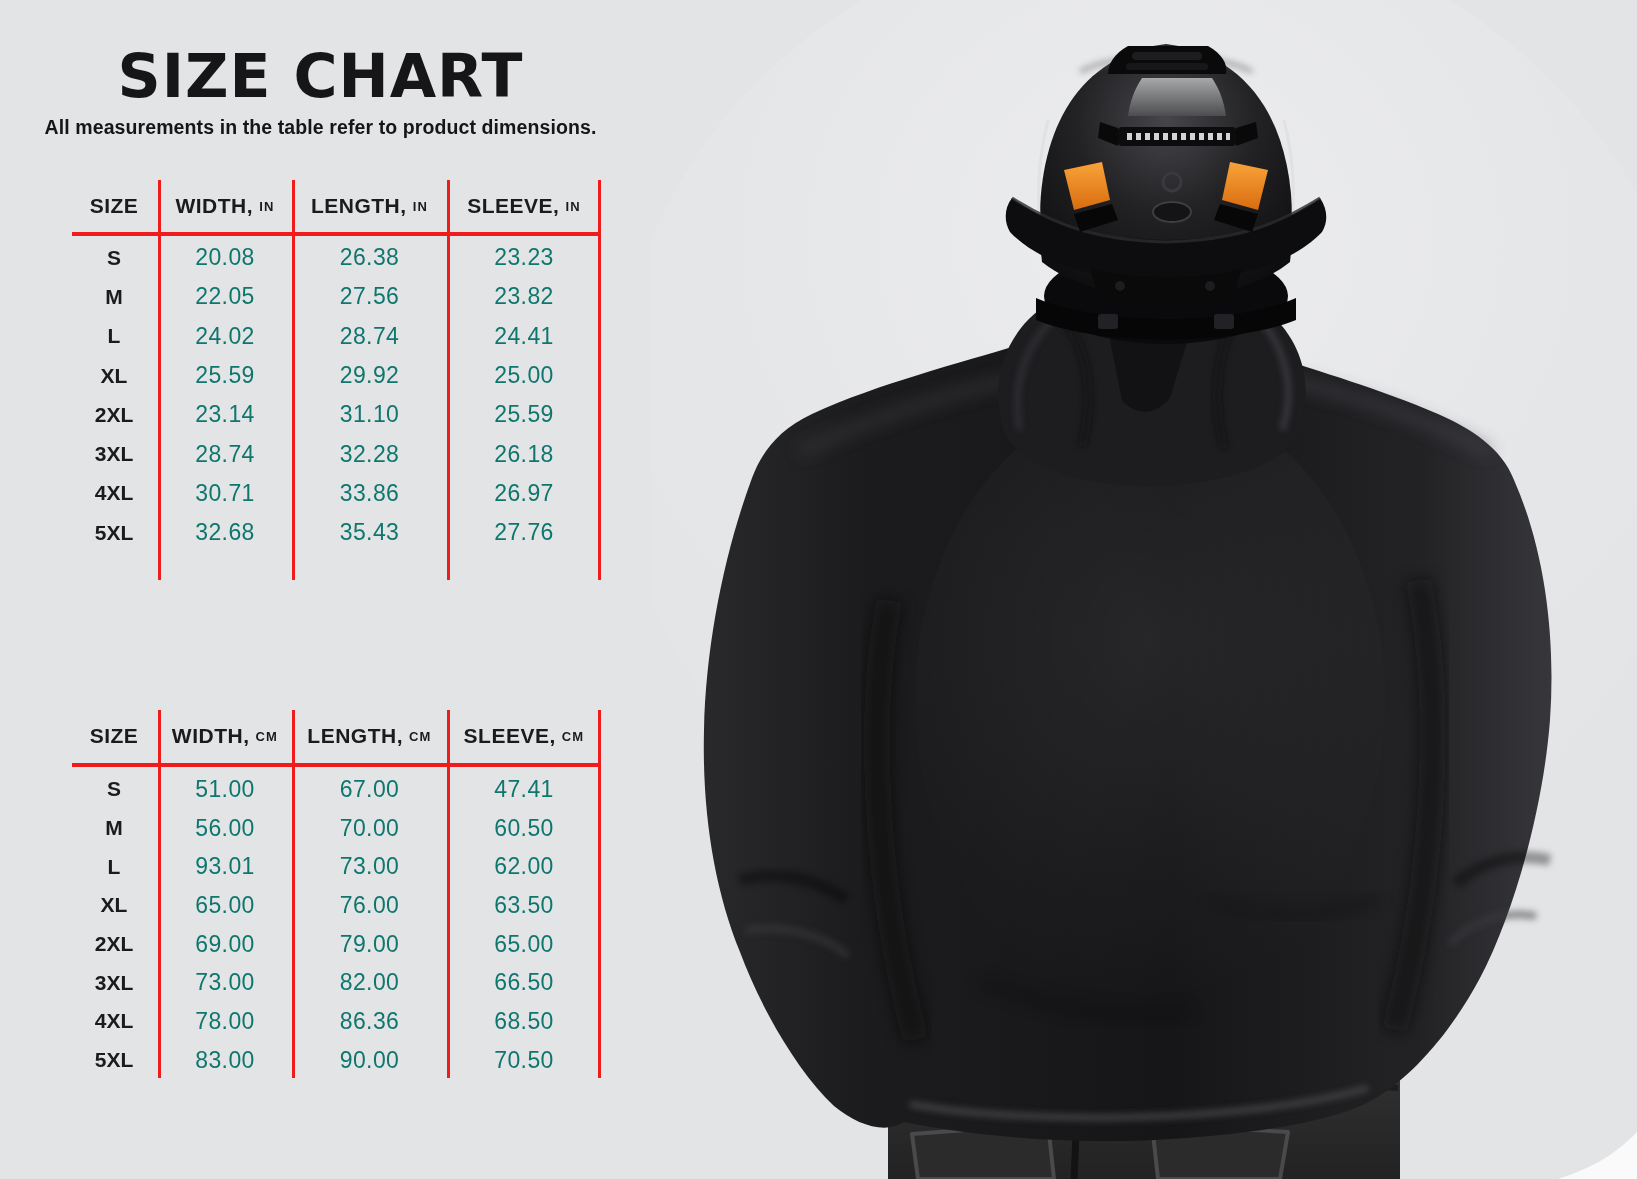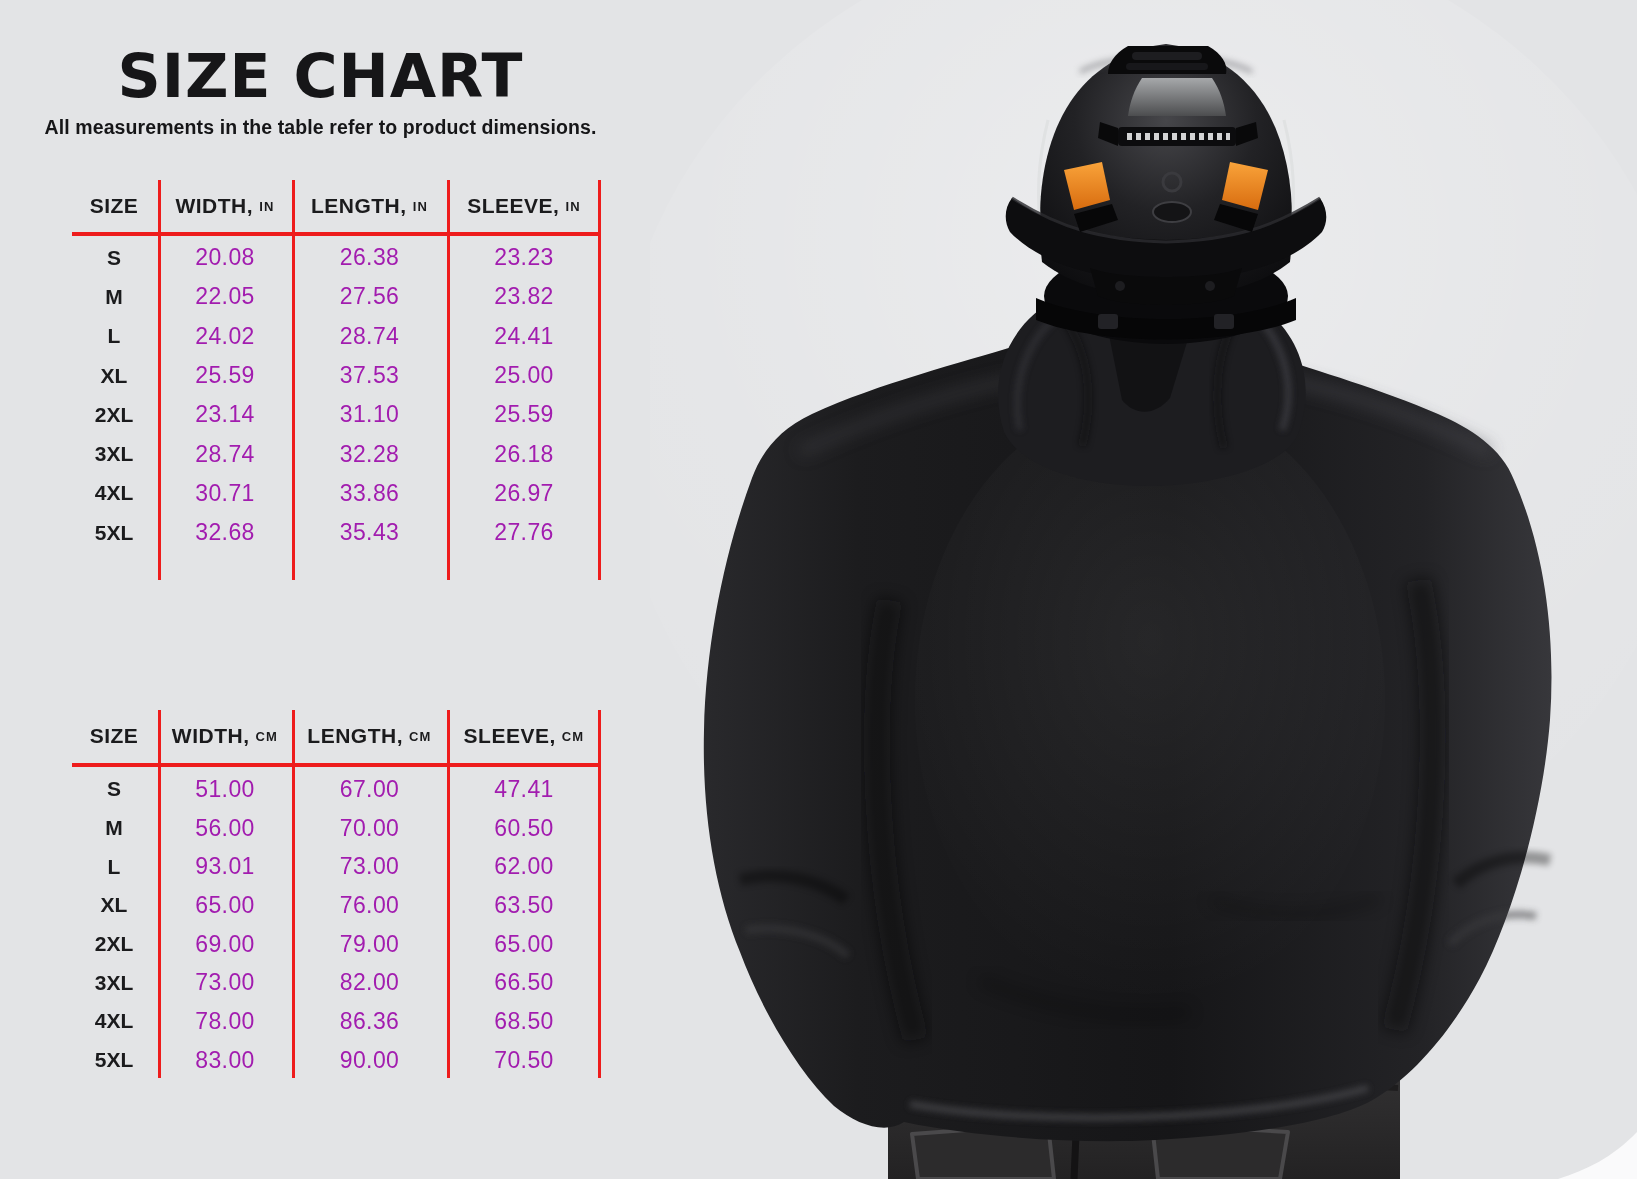--- a/index.html
+++ b/index.html
@@ -42,21 +42,21 @@
   .th{display:flex;align-items:center;justify-content:center;gap:6px;}
   .th.c0{padding-left:30px;}
   .th-label{font-size:21px;font-weight:700;letter-spacing:0.5px;color:#1b1b1d;}
   .th-unit{font-size:13px;font-weight:700;letter-spacing:1.2px;color:#1b1b1d;}
   .tbody{position:absolute;left:0;right:0;}
   .t-in .tbody{top:58px}.t-cm .tbody{top:60px}
   .tr{display:grid;grid-template-columns:118px 134px 155px 154px;align-items:center;}
   .t-in .tr{height:39.3px}.t-cm .tr{height:38.7px}
   .td{text-align:center;}
   .td.c0{font-weight:700;font-size:21px;padding-left:30px;color:#1b1b1d;}
-  .td.c1,.td.c2,.td.c3{font-weight:400;font-size:23px;letter-spacing:0.4px;color:#a21caf;}
+  .td.c1,.td.c2,.td.c3{font-weight:400;font-size:23px;letter-spacing:0.4px;color:#0f766e;}
 
   
   .product-photo{position:absolute;left:650px;top:0;width:987px;height:1179px;}
   .product-photo svg{display:block;width:987px;height:1179px;}
 </style>
 </head>
 <body>
 
 <div class="stage">
 
@@ -103,21 +103,21 @@
         </div>
         <div class="tr">
           <div class="td c0">L</div>
           <div class="td c1">24.02</div>
           <div class="td c2">28.74</div>
           <div class="td c3">24.41</div>
         </div>
         <div class="tr">
           <div class="td c0">XL</div>
           <div class="td c1">25.59</div>
-          <div class="td c2">37.53</div>
+          <div class="td c2">29.92</div>
           <div class="td c3">25.00</div>
         </div>
         <div class="tr">
           <div class="td c0">2XL</div>
           <div class="td c1">23.14</div>
           <div class="td c2">31.10</div>
           <div class="td c3">25.59</div>
         </div>
         <div class="tr">
           <div class="td c0">3XL</div>

